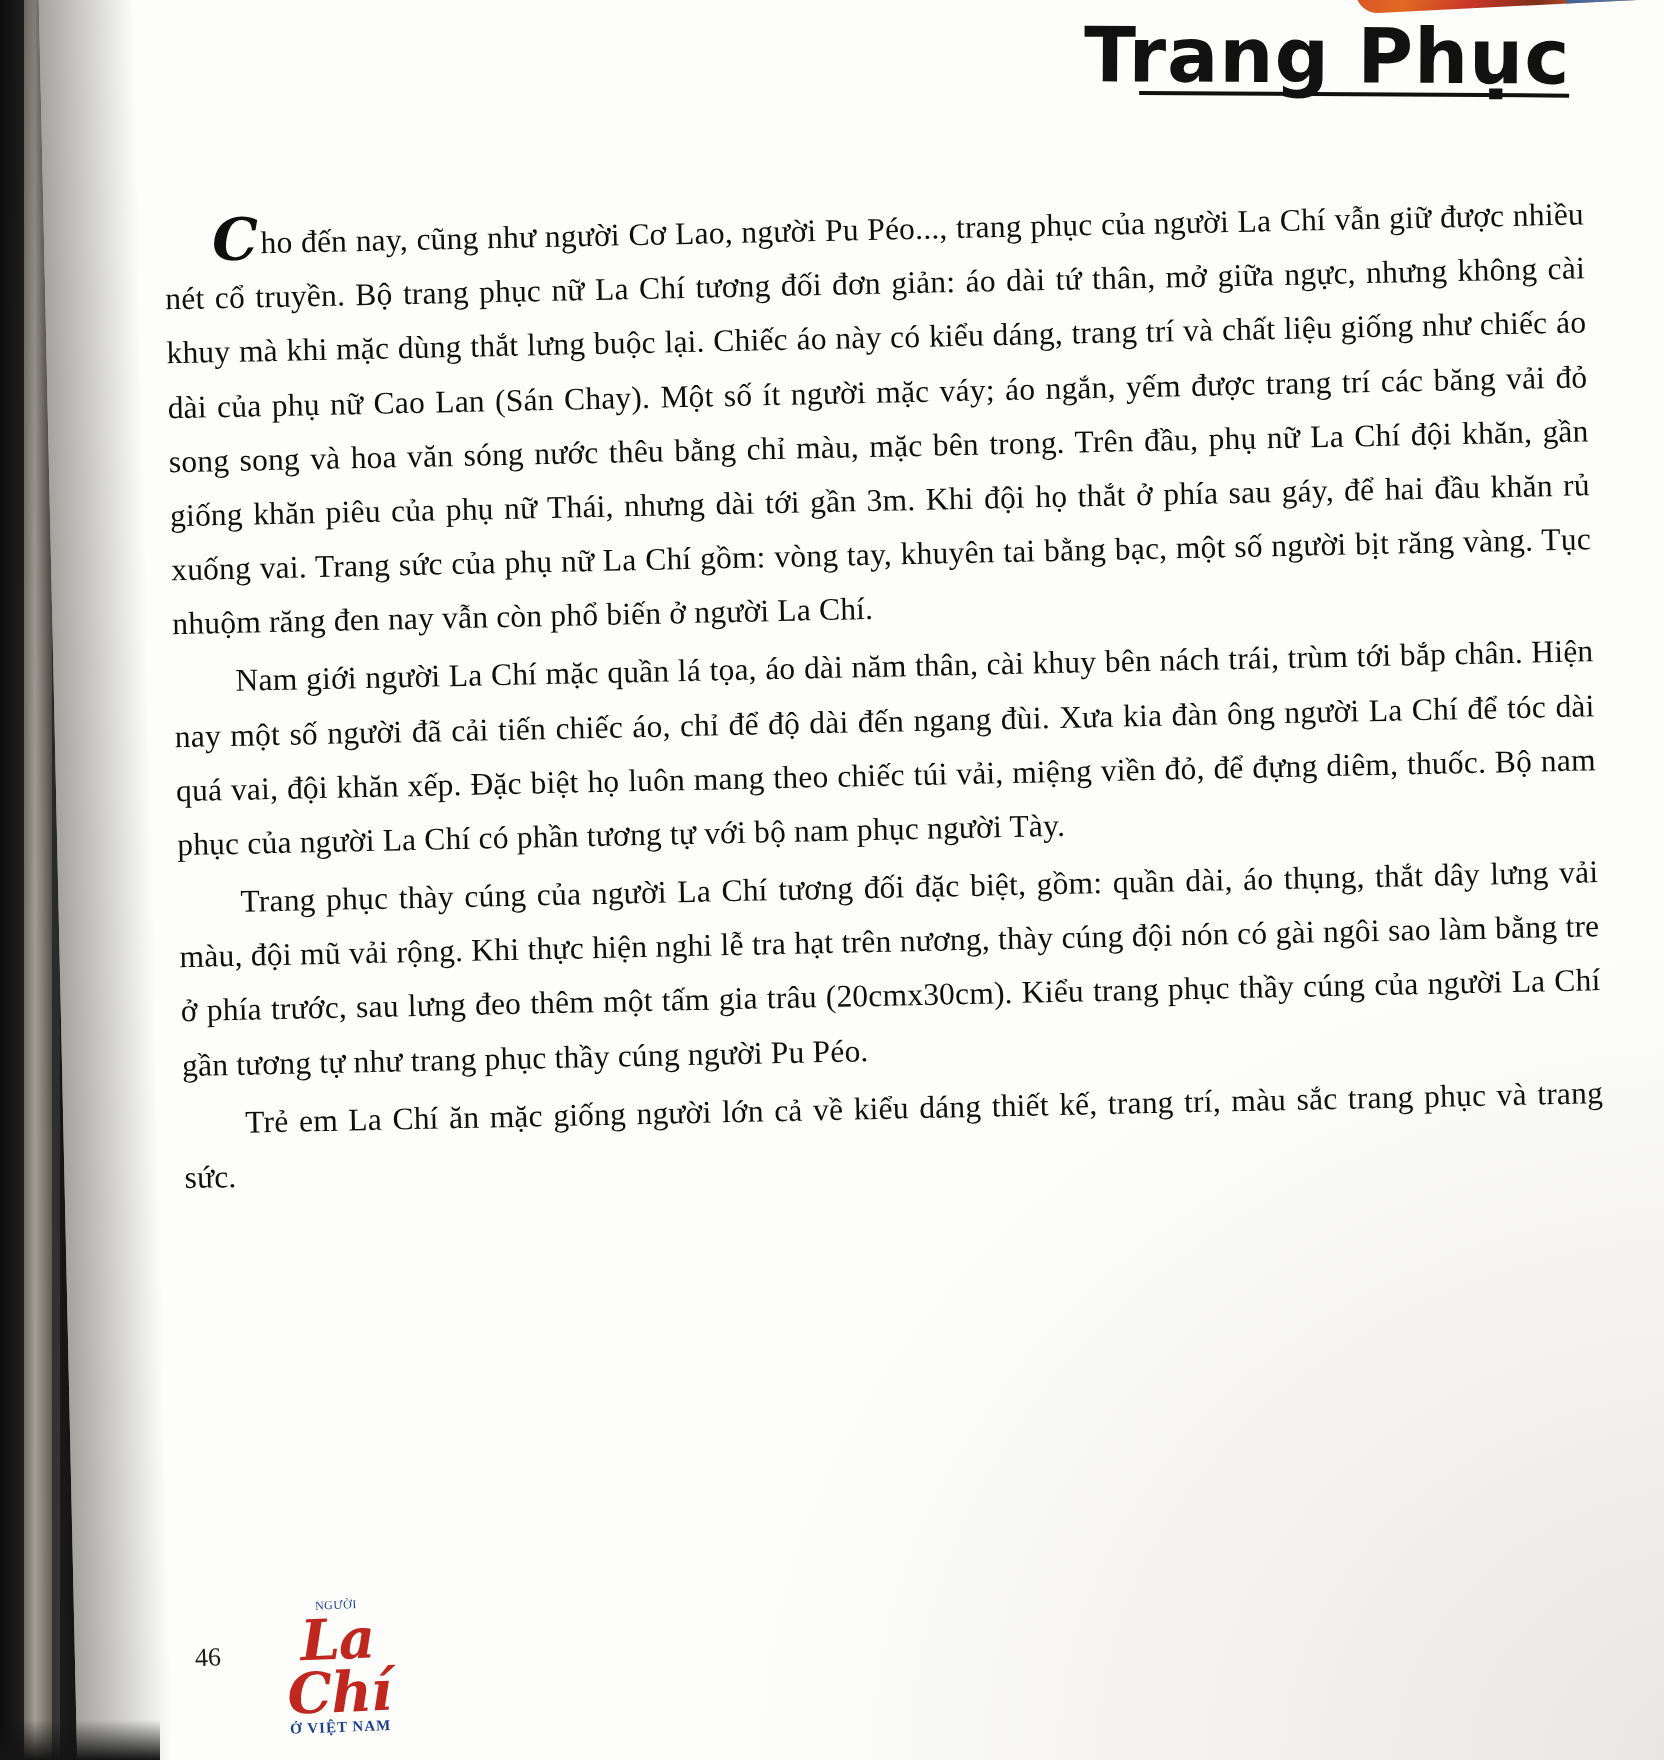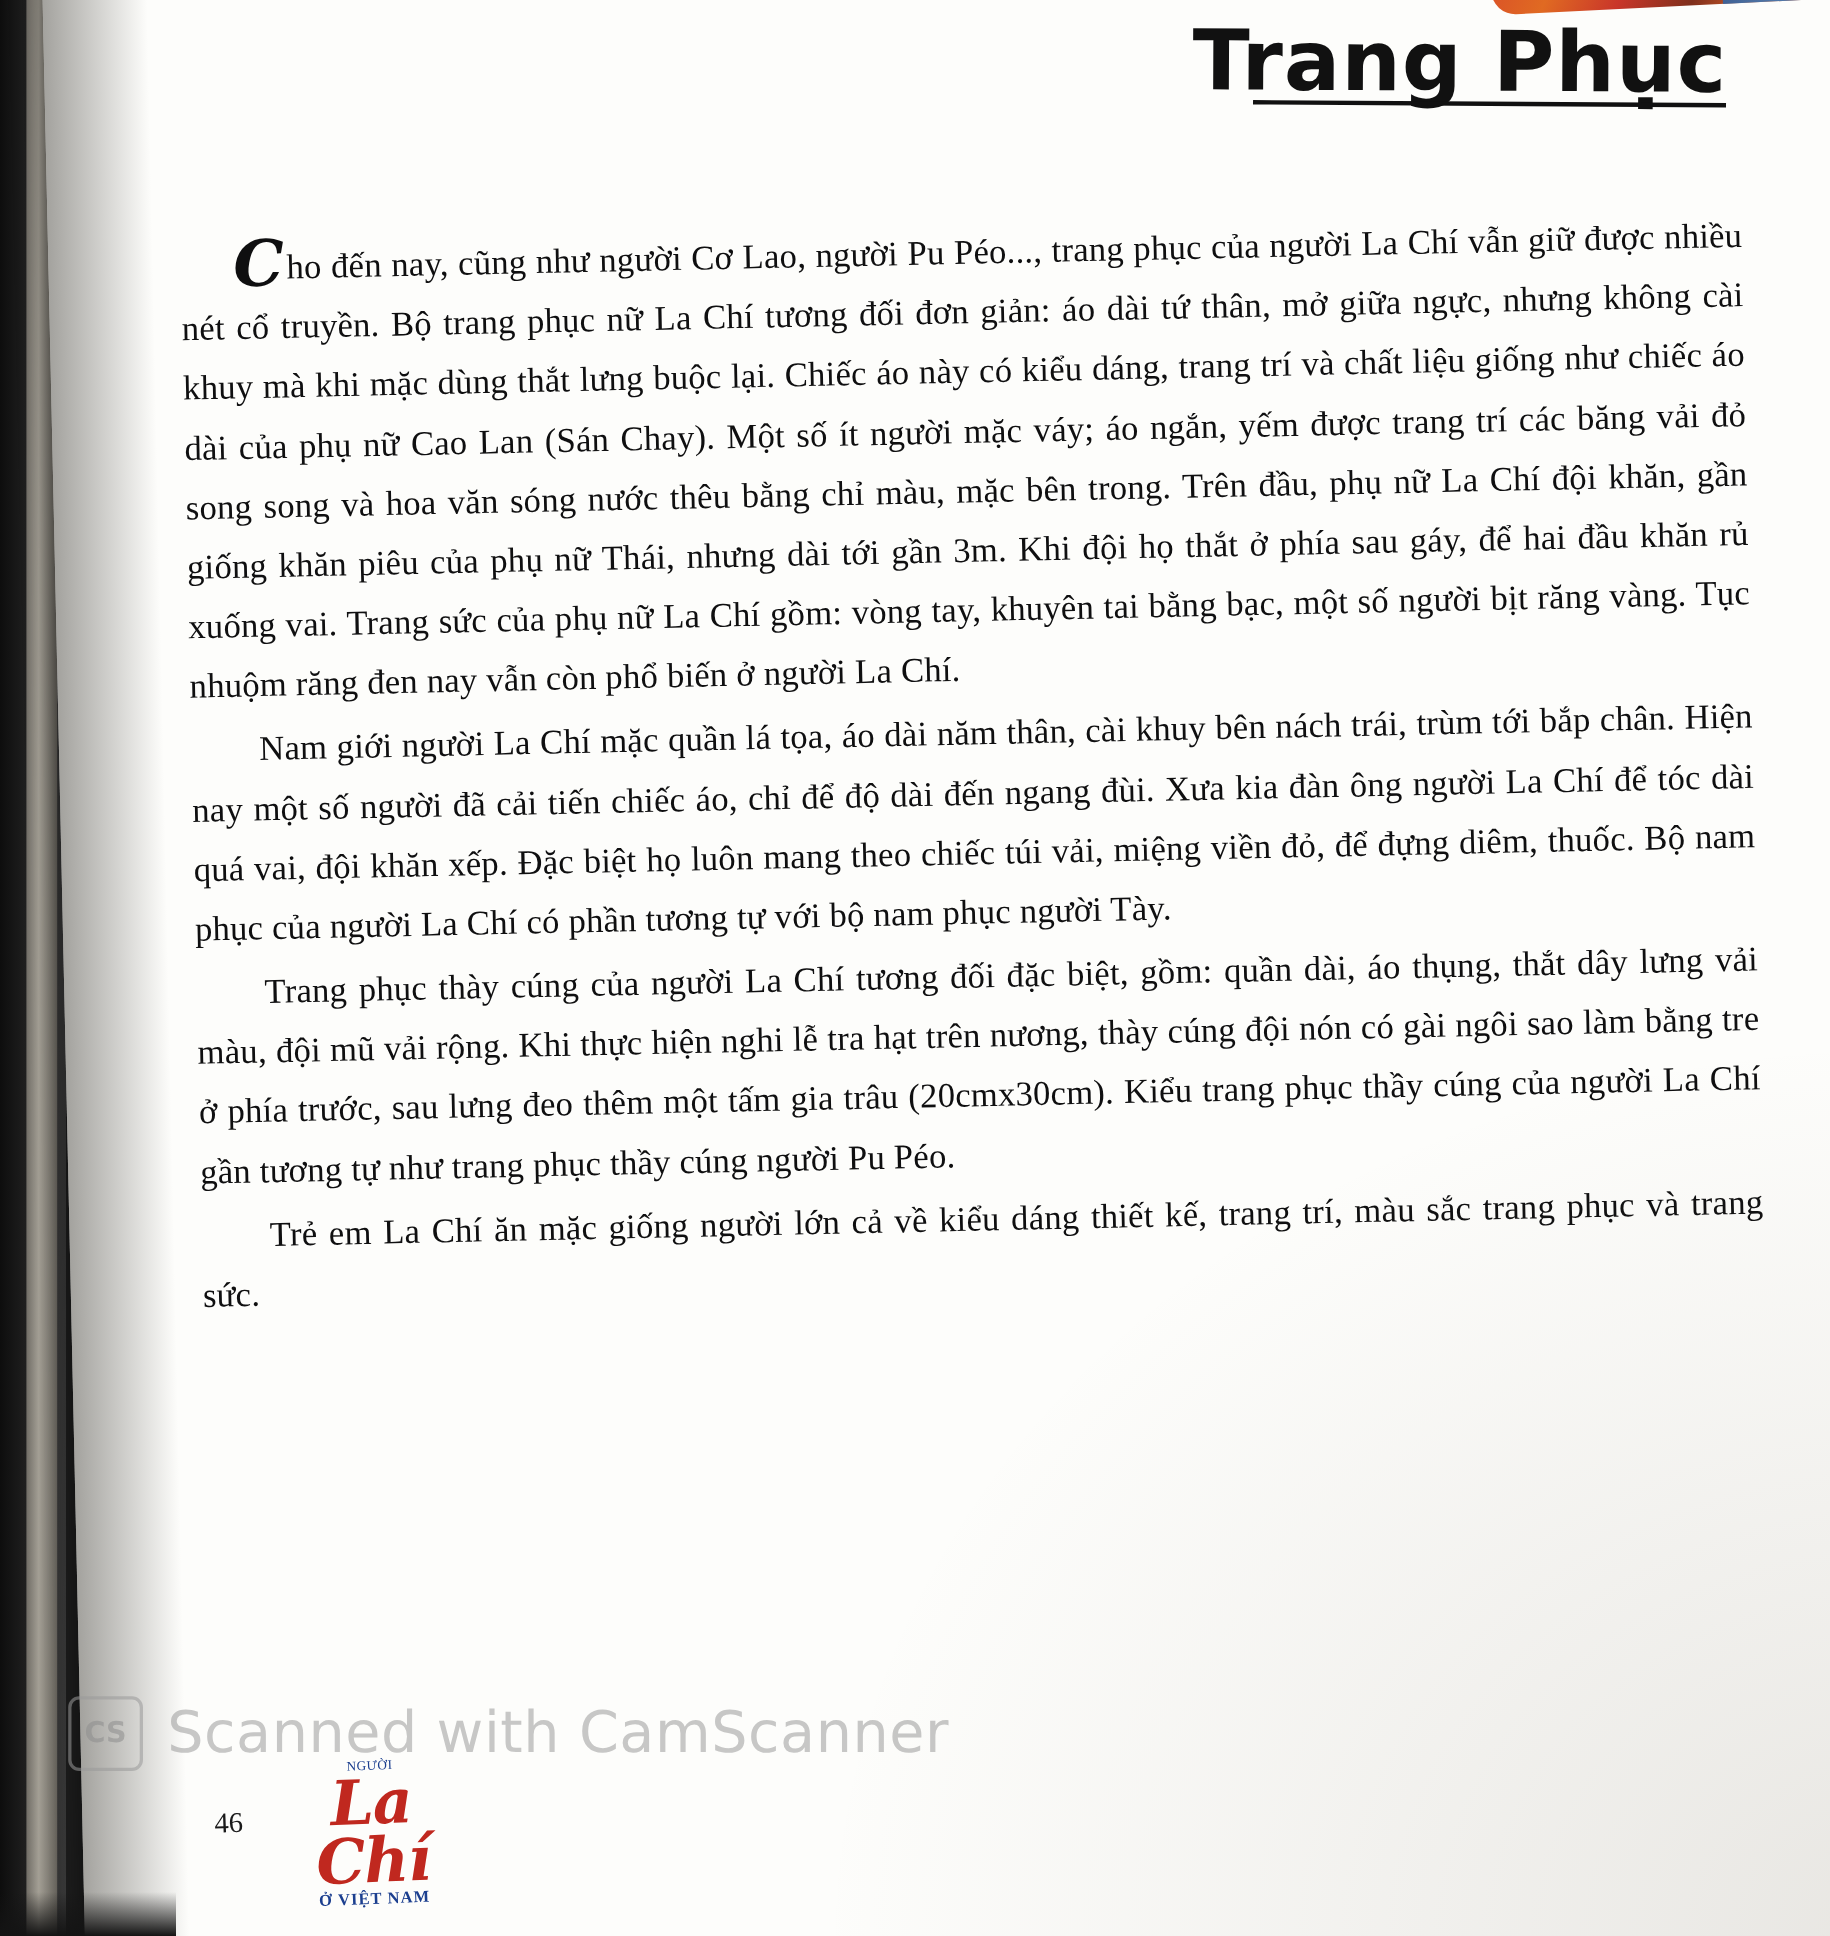--- a/index.html
+++ b/index.html
@@ -248,19 +248,15 @@
     <div class="page-number">46</div>
 
     <div class="series-logo">
       <div class="small-top">NGƯỜI</div>
       <div class="big">La Chí</div>
       <div class="small-bottom">Ở VIỆT NAM</div>
     </div>
 
   </div>
 
-  <div class="camscanner">
-    <div class="cs-badge">CS</div>
-    <div class="cs-text">Scanned with CamScanner</div>
-  </div>
 
   <div class="bottom-shadow"></div>
 </div>
 
 </body></html>

